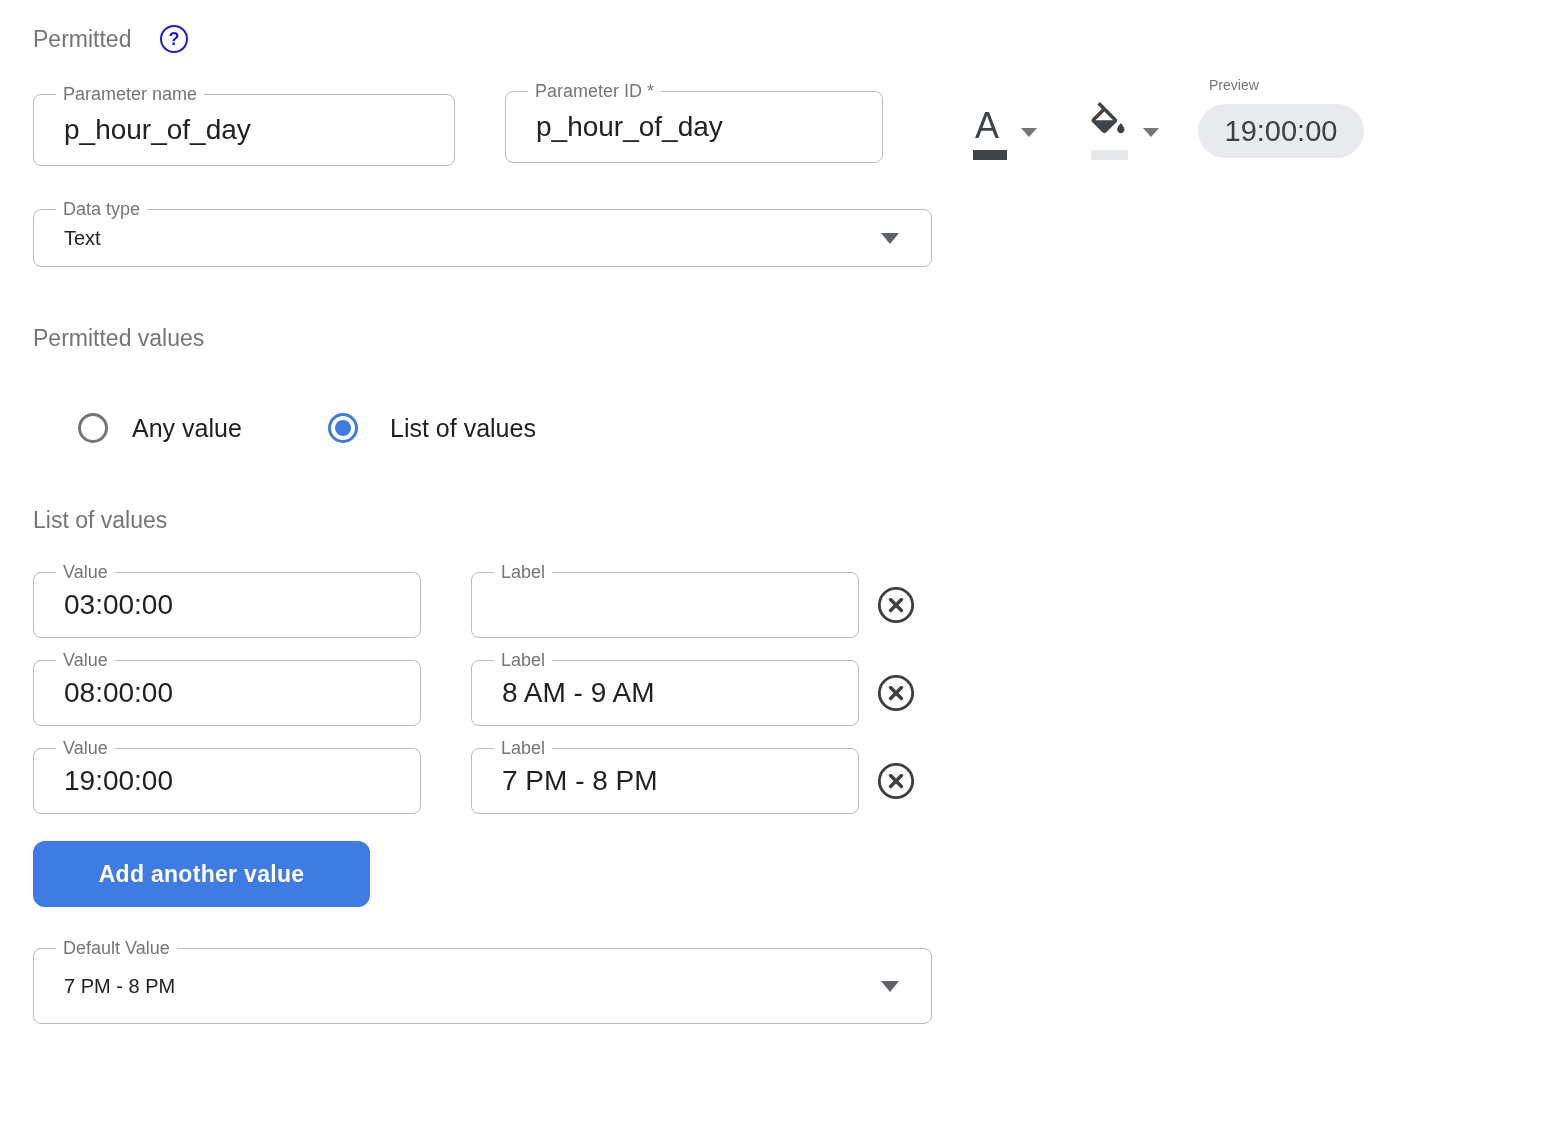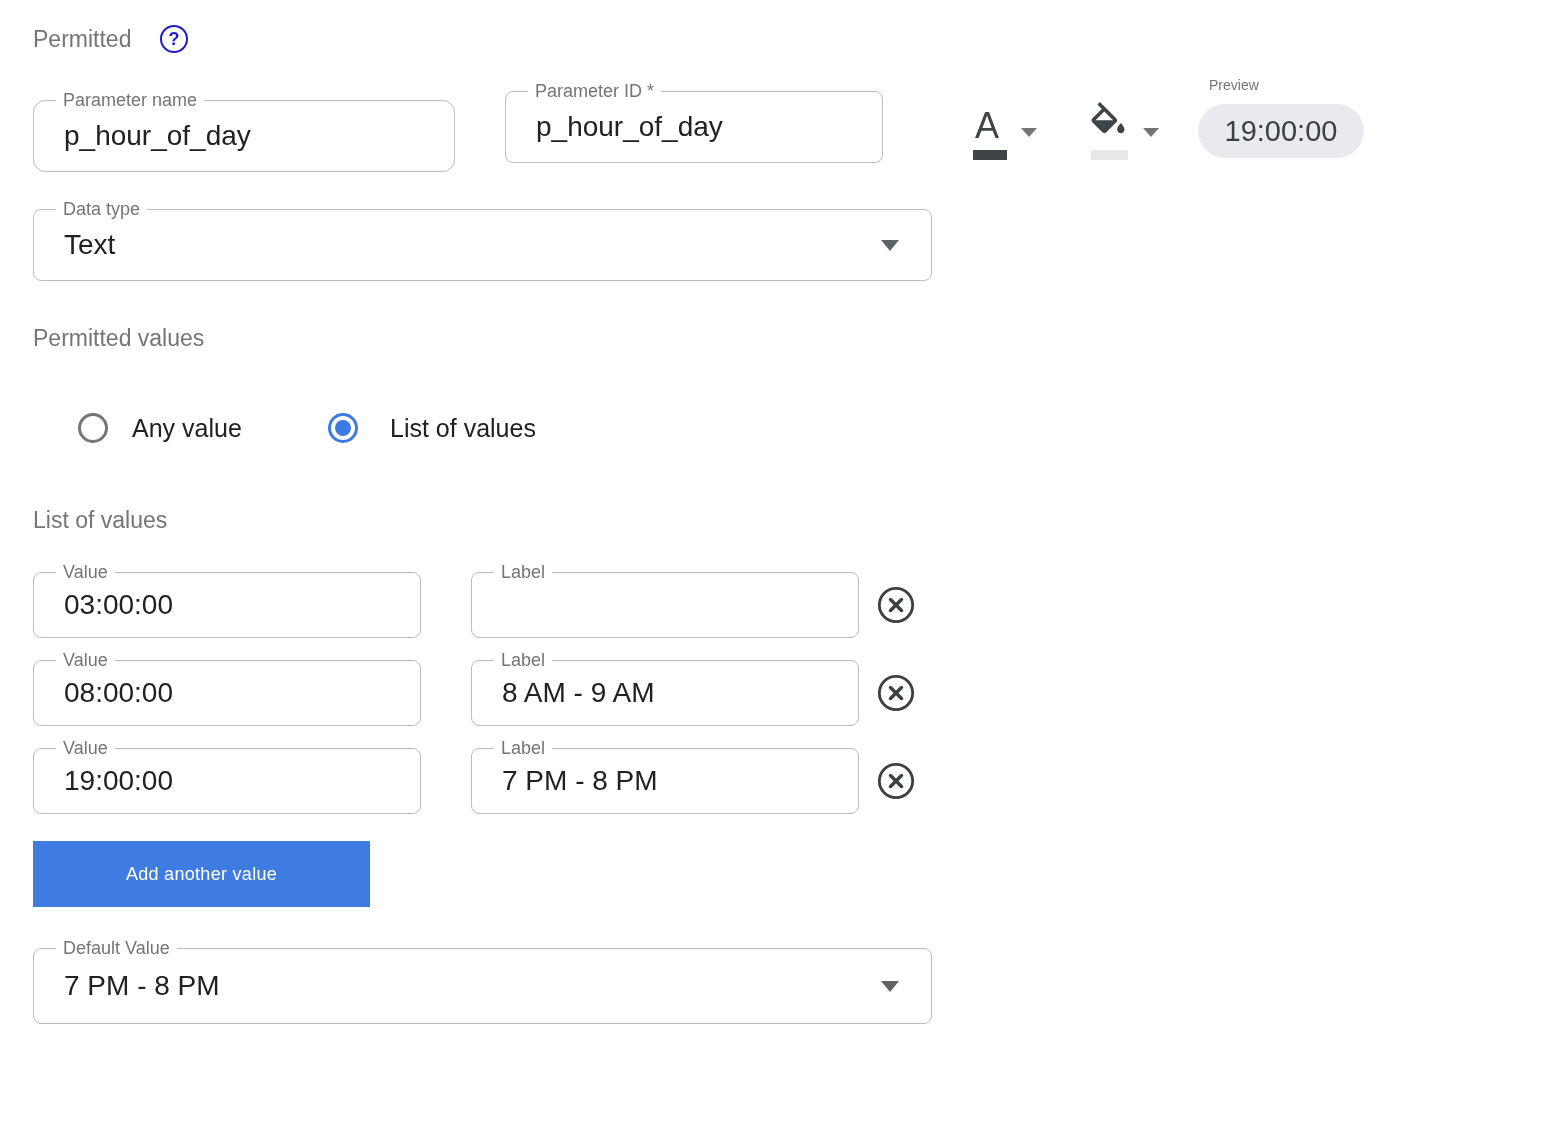--- a/index.html
+++ b/index.html
@@ -33,21 +33,21 @@
     padding: 0 7px; font-size: 18px; color: #757575; line-height: 20px;
     white-space: nowrap;
   }
   .tfield input {
     position: absolute; left: 30px; top: 1px; height: calc(100% - 2px);
     width: calc(100% - 60px); border: none; outline: none; background: transparent;
     font-family: inherit; font-size: 28px; color: #202124; padding: 0;
   }
   .tfield .sel-value {
     position: absolute; left: 30px; top: 0; height: 100%;
-    display: flex; align-items: center; font-size: 28px; color: #202124;
+    display: flex; align-items: center; font-size: 20px; color: #202124;
   }
   .drop-arrow {
     position: absolute; right: 32px; top: 50%; margin-top: -5px;
     width: 0; height: 0;
     border-left: 9px solid transparent; border-right: 9px solid transparent;
     border-top: 11px solid #5f6368;
   }
 
   
   .caret {
@@ -84,35 +84,35 @@
 
   
   .remove-btn {
     position: absolute; width: 40px; height: 40px; cursor: pointer;
     background: none; border: none; padding: 0;
   }
 
   
   .add-btn {
     position: absolute; background: #3e7ce2; color: #ffffff; border: none;
-    border-radius: 0; font-family: inherit; font-size: 18px; font-weight: 400;
+    border-radius: 12px; font-family: inherit; font-size: 23px; font-weight: 700;
     letter-spacing: 0.3px; cursor: pointer;
   }
 </style>
 </head>
 <body>
 
 <div class="canvas">
 
   <div class="heading" style="left:33px; top:26px;">Permitted</div>
   <div class="help-icon" style="left:160px; top:25px;">
     <span>?</span>
   </div>
 
-  <div class="tfield" style="left:33px; top:100px; width:422px; height:72px;border-radius:12px;">
+  <div class="tfield" style="left:33px; top:94px; width:422px; height:72px;">
     <span class="flabel">Parameter name</span>
     <input type="text" value="p_hour_of_day" style="">
   </div>
 
   <div class="tfield" style="left:505px; top:91px; width:378px; height:72px;padding-left:23px;">
     <span class="flabel">Parameter ID *</span>
     <input type="text" value="p_hour_of_day" style="">
   </div>
 
   <span class="a-letter" style="left:975px; top:108px;">A</span>
@@ -125,21 +125,21 @@
     </svg>
   </span>
   <span class="fill-bar" style="left:1091px; top:150px;"></span>
   <span class="caret" style="left:1143px; top:128px;"></span>
 
   <div class="heading" style="left:1209px; top:77px; font-size:14px;">Preview</div>
   <div class="chip" style="left:1198px; top:104px; width:166px; height:54px;">
     <span>19:00:00</span>
   </div>
 
-  <div class="tfield" style="left:33px; top:209px; width:899px; height:72px;">
+  <div class="tfield" style="left:33px; top:209px; width:899px; height:58px;">
     <span class="flabel">Data type</span>
     <span class="sel-value">Text</span>
     <span class="drop-arrow"></span>
   </div>
 
   <div class="heading" style="left:33px; top:325px;text-align:center;">Permitted values</div>
 
   <div class="radio-row" style="left:78px; top:413px;">
     <span class="radio-circle"></span>
     <span class="radio-label" style="margin-left:24px;">Any value</span>

